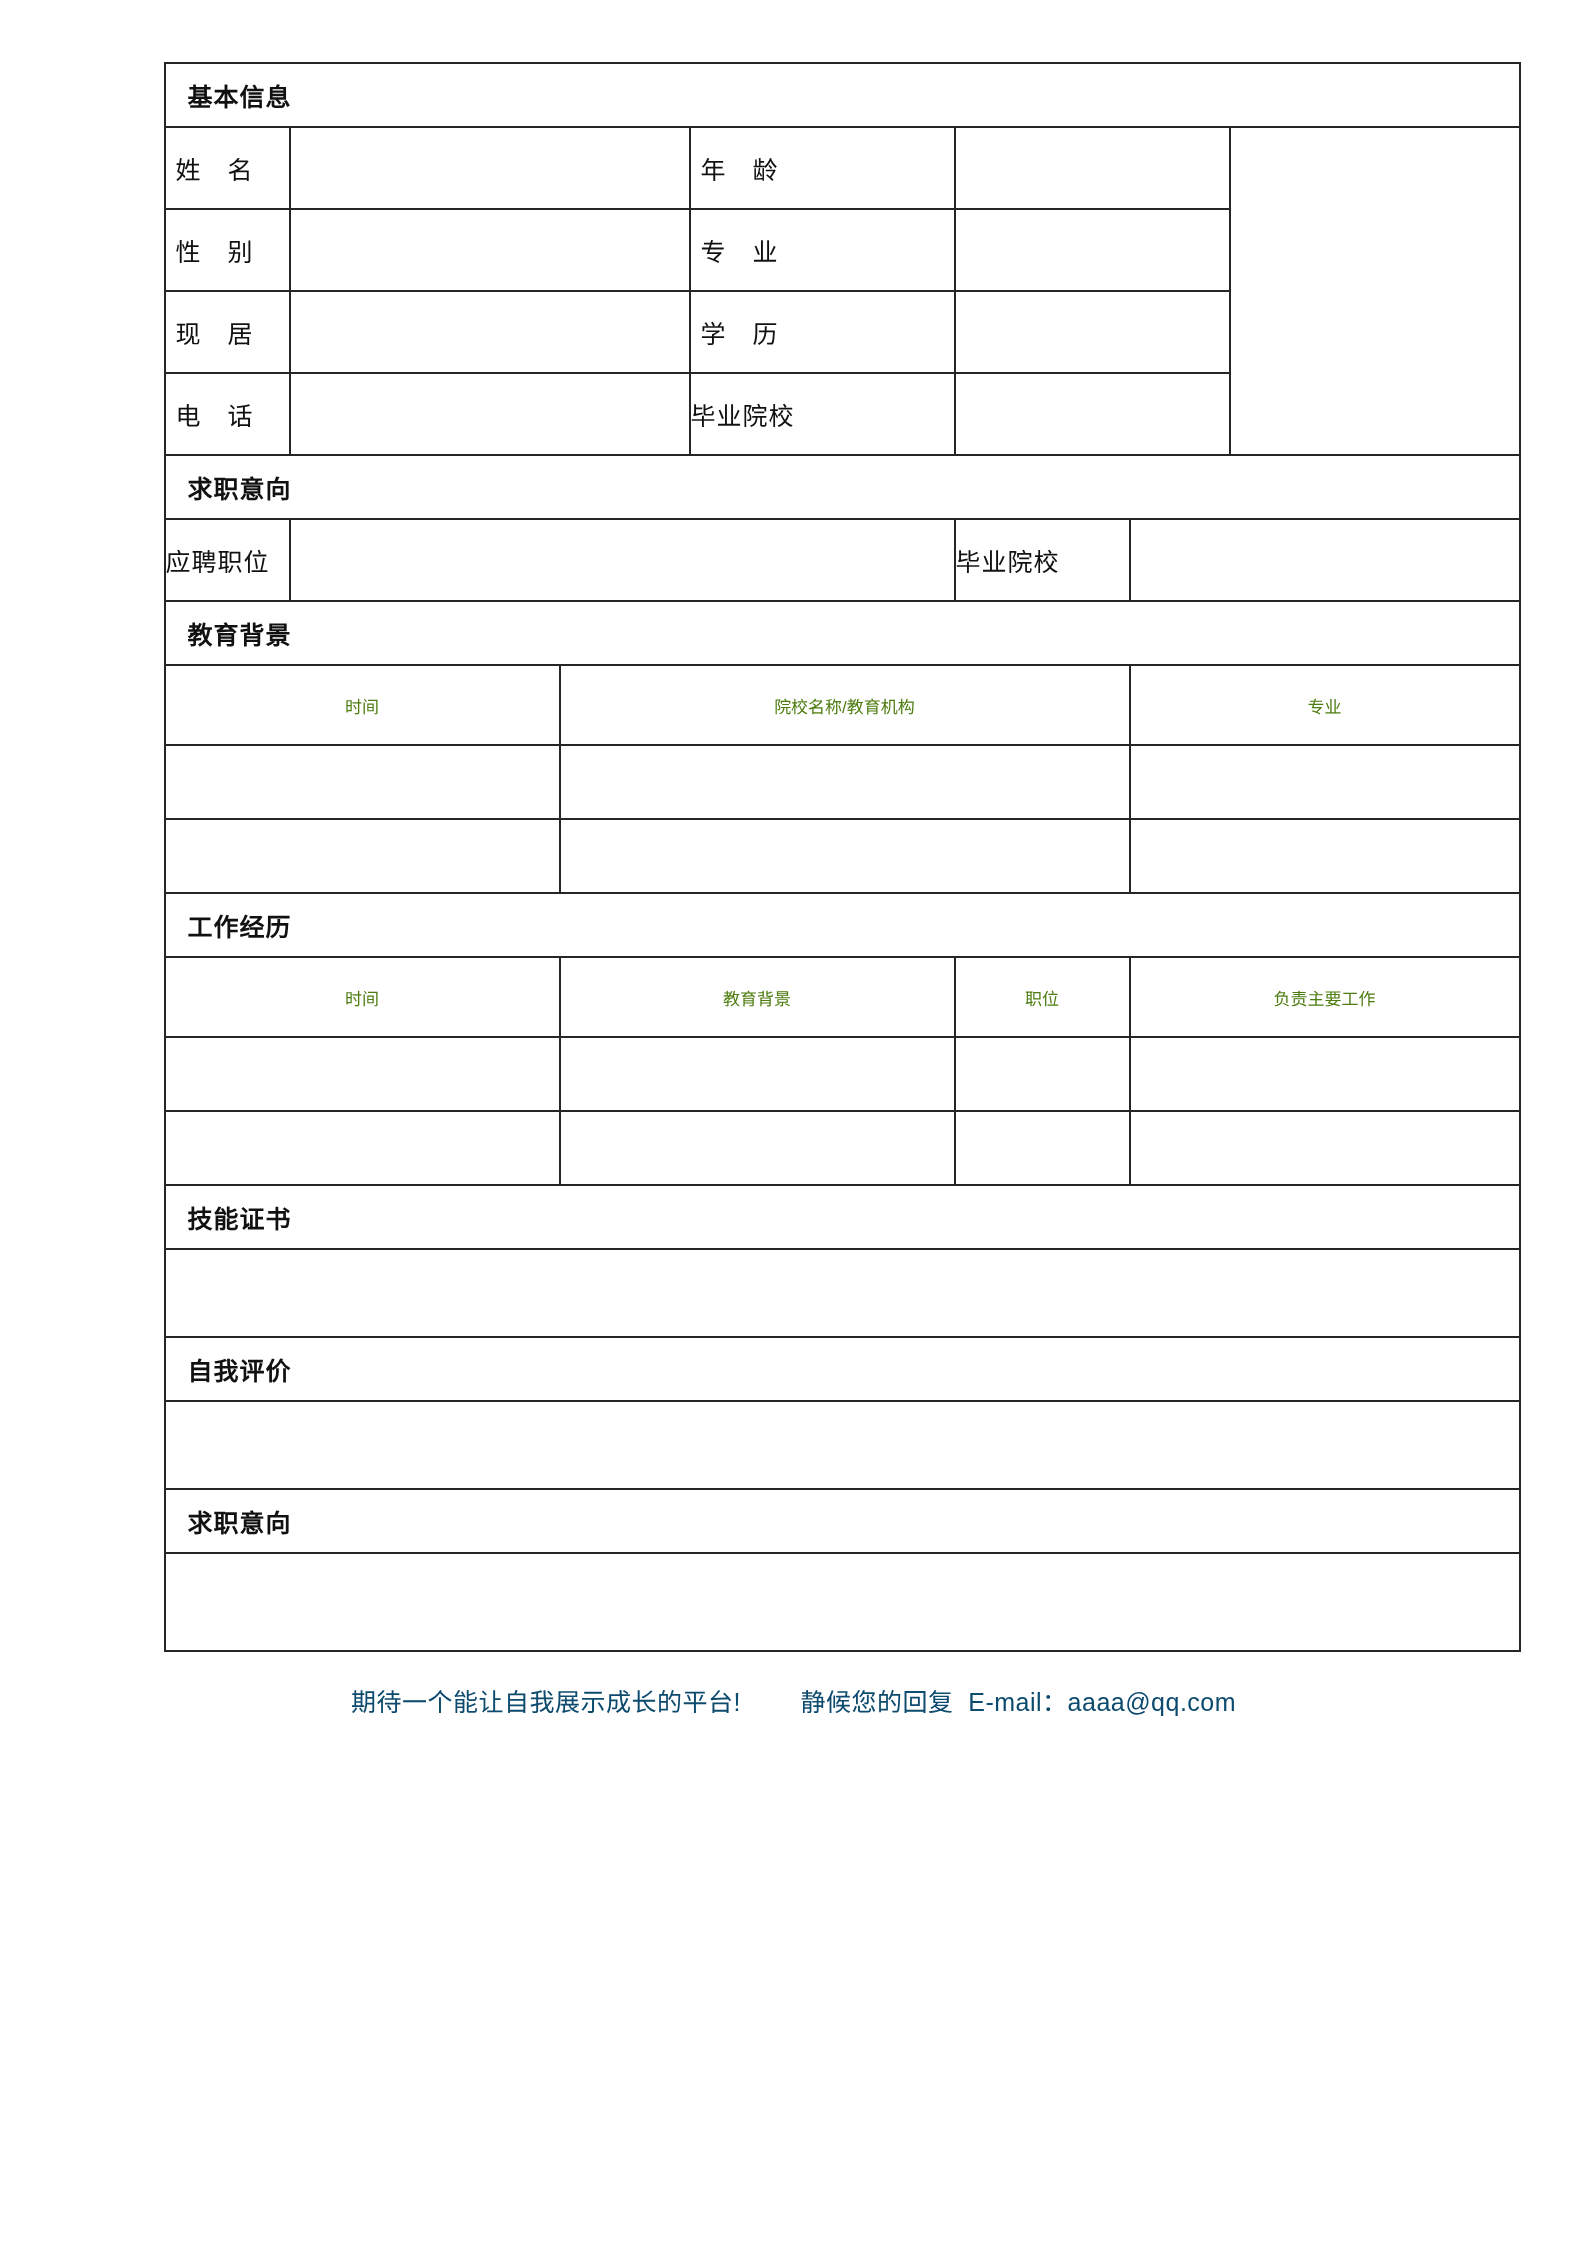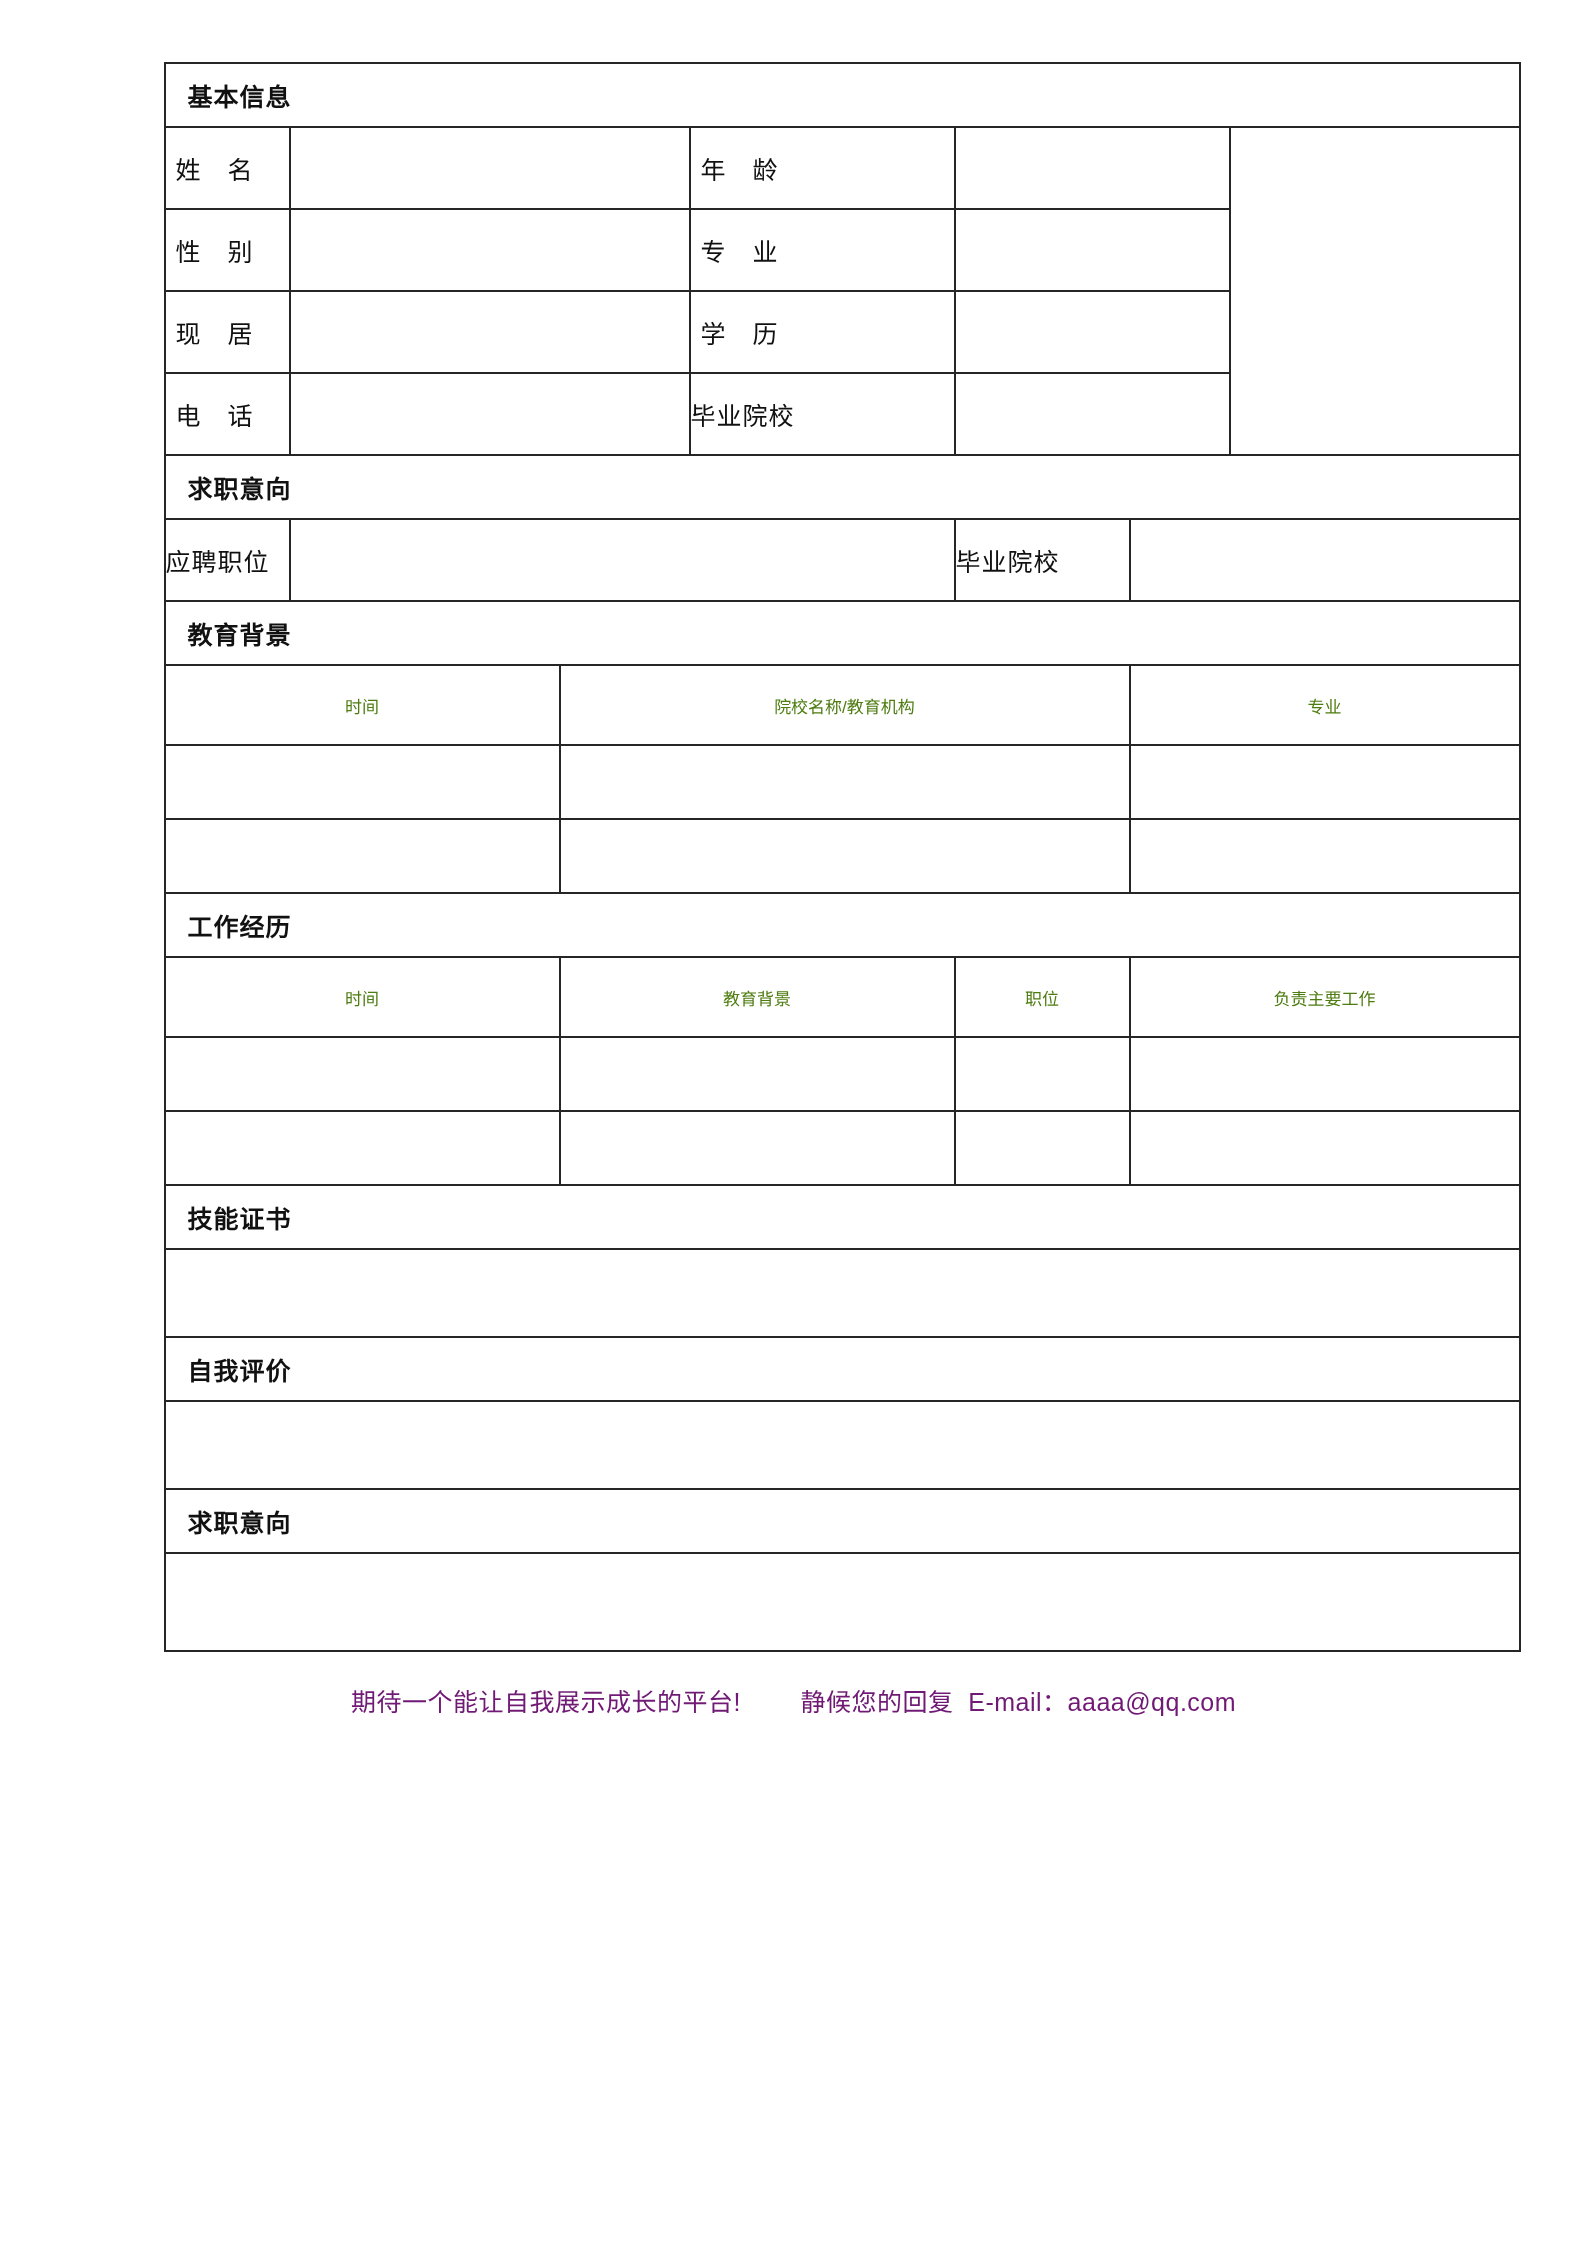--- a/index.html
+++ b/index.html
@@ -101,21 +101,21 @@
   }
   .block-cell-tall {
     height: 96px;
   }
 
   
   .footer {
     margin-top: 30px;
     text-align: center;
     font-size: 25px;
-    color: #701a75;
+    color: #0c4a6e;
     letter-spacing: 0.5px;
     white-space: pre;
   }
 </style>
 </head>
 <body>
 
 <div class="page">
 
 

